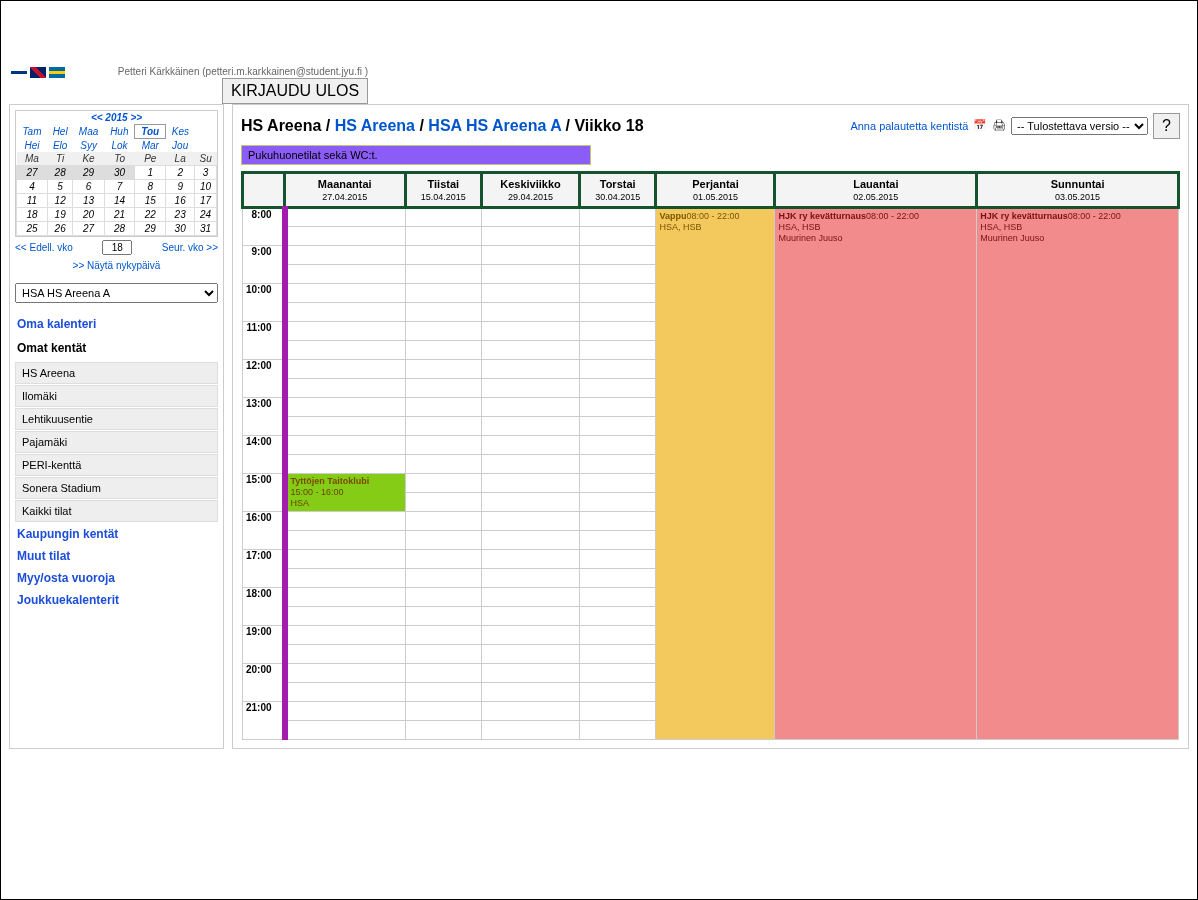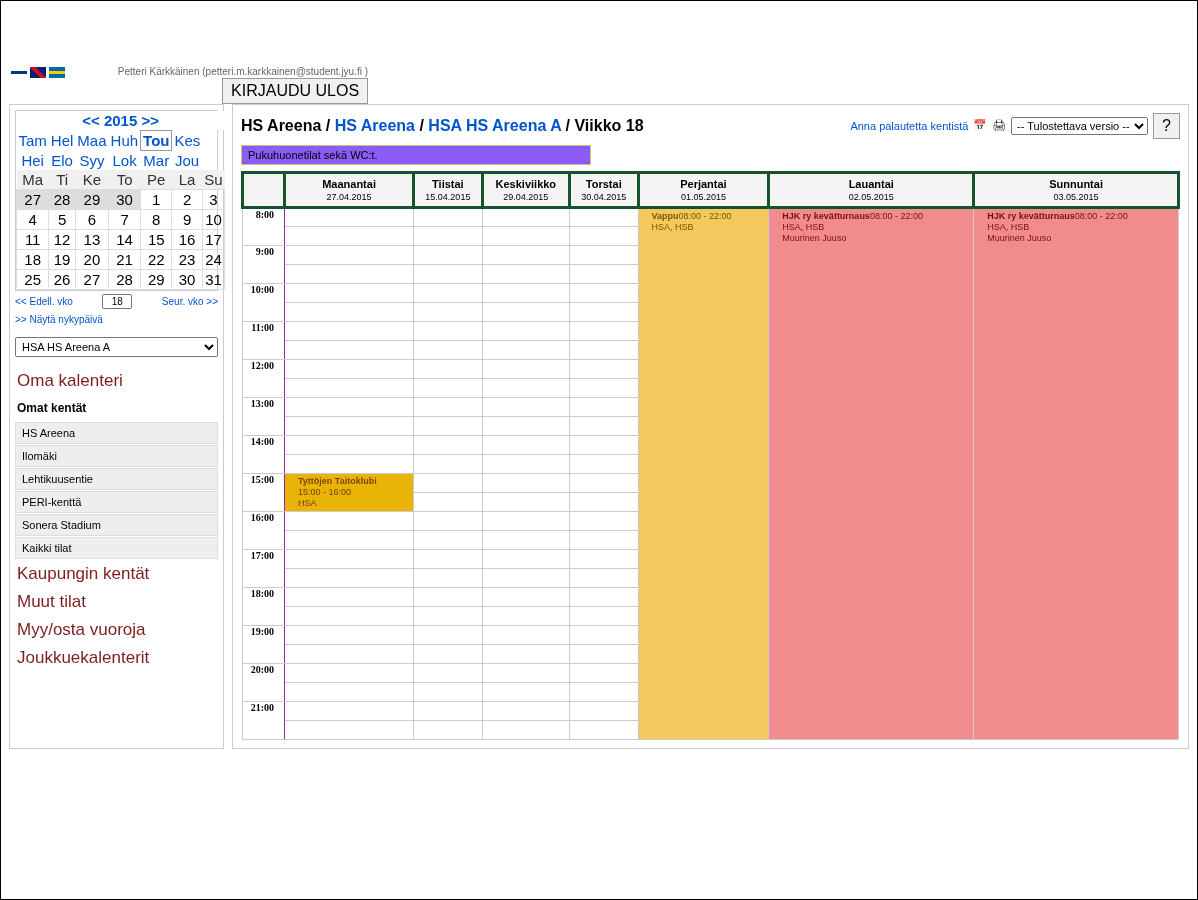--- a/index.html
+++ b/index.html
@@ -7,50 +7,50 @@
 .top-bar { display: flex; justify-content: space-between; align-items: flex-start; padding: 5px 10px 0 10px; }
 .logo { width: 120px; height: 120px; }
 .user-area { text-align: right; font-size: 10px; color: #666; margin-top: 60px;}
 .user-info { margin-bottom: 3px; }
 .flags { display: inline-flex; gap: 3px; margin-right: 50px; vertical-align: middle;}
 .flag { width: 16px; height: 11px; display: inline-block; }
 .btn { background: #f0f0f0; border: 1px solid #999; padding: 3px 8px; font-size: 16px; cursor: pointer; }
 .main-area { display: flex; padding: 0 8px 8px 8px; gap: 8px; }
 .sidebar { width: 215px; border: 1px solid #ccc; background: #fff; padding: 5px; }
 .mini-cal { border: 1px solid #ccc; }
-.mini-cal table { width: 100%; border-collapse: collapse; font-size: 15px; }
+.mini-cal table { width: 100%; border-collapse: collapse; font-size: 10px; font-style: italic; }
 .mini-cal th, .mini-cal td { text-align: center; padding: 1px 2px; }
 .mini-cal .year-row td { background: #fff; color: #0055cc; font-weight: bold; }
 .mini-cal .months a { color: #0055cc; text-decoration: none; }
 .mini-cal .months .current { background: #fff; font-weight: bold; border: 1px solid #999; }
 .mini-cal .week-head { background: #f0f0f0; color: #333; }
 .mini-cal .day { border: 1px solid #ddd; }
 .mini-cal .day.grey { background: #ddd; }
 .week-nav { display: flex; justify-content: space-between; align-items: center; font-size: 10px; color: #0055cc; padding: 3px 0; }
 .week-nav input { width: 30px; font-size: 10px; text-align: center; }
-.today-link { color: #0055cc; font-size: 10px; padding: 2px 0; display: block; }
+.today-link { color: #0055cc; font-size: 10px; padding: 2px 0; display: block; text-align: center; }
 .field-select { width: 100%; margin: 10px 0; font-size: 11px; padding: 2px; }
-.nav-item { padding: 4px 2px; font-size: 17px; color: #7f1d1d; cursor: pointer; }
+.nav-item { padding: 4px 2px; font-size: 12px; color: #1d4ed8; cursor: pointer; font-weight: bold; }
 .nav-heading { font-weight: bold; font-size: 12px; padding: 6px 2px; }
 .nav-sub { background: #eee; border: 1px solid #ddd; padding: 4px 6px; font-size: 11px; margin: 1px 0; }
 .content { flex: 1; border: 1px solid #ccc; padding: 8px; }
 .breadcrumb { font-size: 16px; font-weight: bold; margin-bottom: 6px; display: flex; justify-content: space-between; align-items: center;}
 .breadcrumb .left span { color: #0055cc; }
 .breadcrumb .left span.black { color: #000; }
 .breadcrumb .right { font-size: 11px; font-weight: normal; display: flex; align-items: center; gap: 5px;}
 .breadcrumb .right a { color: #0055cc; }
 .info-strip { background: #8b5cf6; border: 1px solid #c5c57a; padding: 3px 6px; font-size: 11px; margin-bottom: 6px; display: inline-block; width: 350px;}
 .calendar { border-collapse: collapse; width: 100%; }
 .calendar th { border: 3px solid #14532d; background: #f4f4f4; padding: 4px; font-size: 11px; }
 .calendar th .sub { font-size: 9px; font-weight: normal; }
 .calendar td { border: 1px solid #ccc; height: 19px; font-size: 10px; padding: 0; vertical-align: top; }
-.calendar td.time { width: 42px; text-align: right; padding-right: 10px; font-weight: bold; vertical-align: top; border-right: 1px solid #a21caf; font-family: Liberation Serif, serif;}
+.calendar td.time { width: 42px; text-align: right; padding-right: 10px; font-weight: bold; vertical-align: top; border-right: 6px solid #a21caf;}
 .calendar td.slot { background: #fff; }
-.event { padding: 2px 13px; font-size: 9px; line-height: 11px; height: 100%; overflow: hidden; }
-.event.orange { background: #eab308; color: #6b4500; }
+.event { padding: 2px 3px; font-size: 9px; line-height: 11px; height: 100%; overflow: hidden; }
+.event.orange { background: #84cc16; color: #6b4500; }
 .event.orange strong { color: #7a4a00; font-weight: bold; display: block;}
 .event.orangeday { background: #f3c95d; color: #7a5500; }
 .event.pink { background: #f28b8b; color: #7a1010; }
 select.print-sel { font-size: 11px; padding: 1px; }
 </style>
 </head>
 <body>
 
 <div class="top-bar">
   <div class="user-area">
@@ -159,20 +159,21 @@
     <select class="field-select">
       <option>HSA HS Areena A</option>
     </select>
 
     <div class="nav-item">Oma kalenteri</div>
     <div class="nav-heading">Omat kentät</div>
     <div id="fields-list">
         <div class="nav-sub">HS Areena</div>
         <div class="nav-sub">Ilomäki</div>
         <div class="nav-sub">Lehtikuusentie</div>
+        <div class="nav-sub">Pajamäki</div>
         <div class="nav-sub">PERI-kenttä</div>
         <div class="nav-sub">Sonera Stadium</div>
         <div class="nav-sub">Kaikki tilat</div>
       </div>
     <div id="others-list">
         <div class="nav-item">Kaupungin kentät</div>
         <div class="nav-item">Muut tilat</div>
         <div class="nav-item">Myy/osta vuoroja</div>
         <div class="nav-item">Joukkuekalenterit</div>
       </div>

